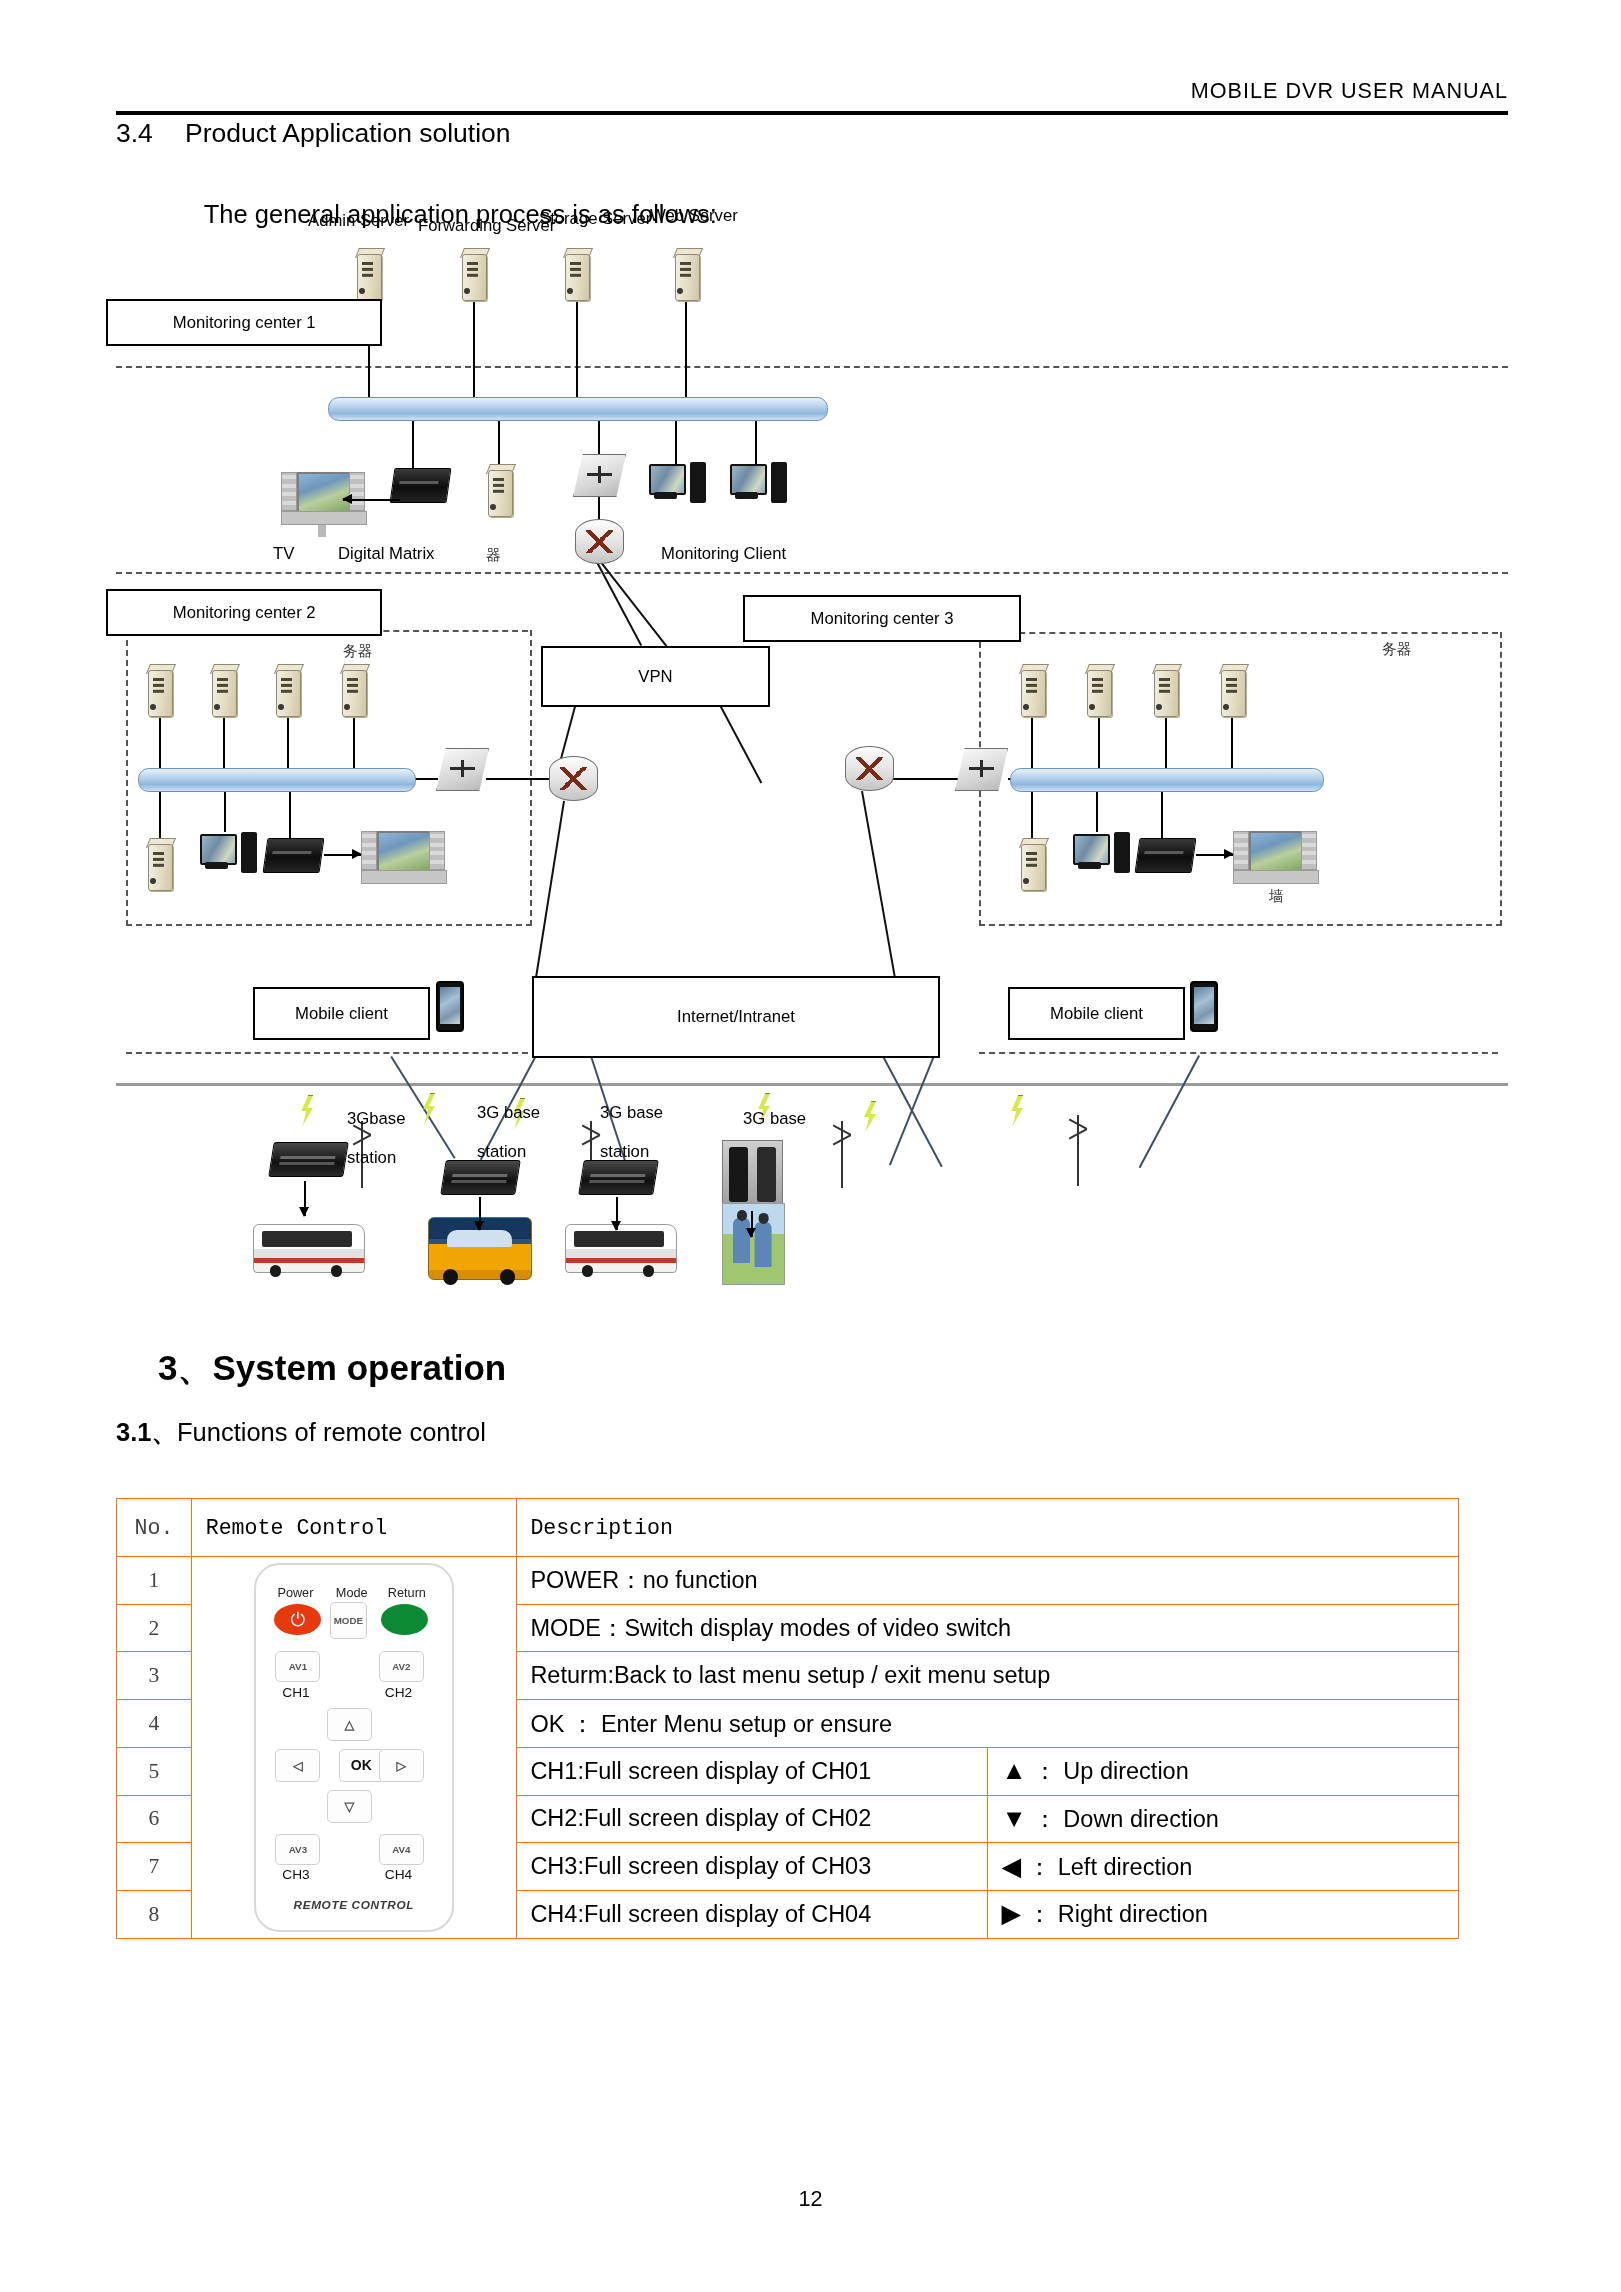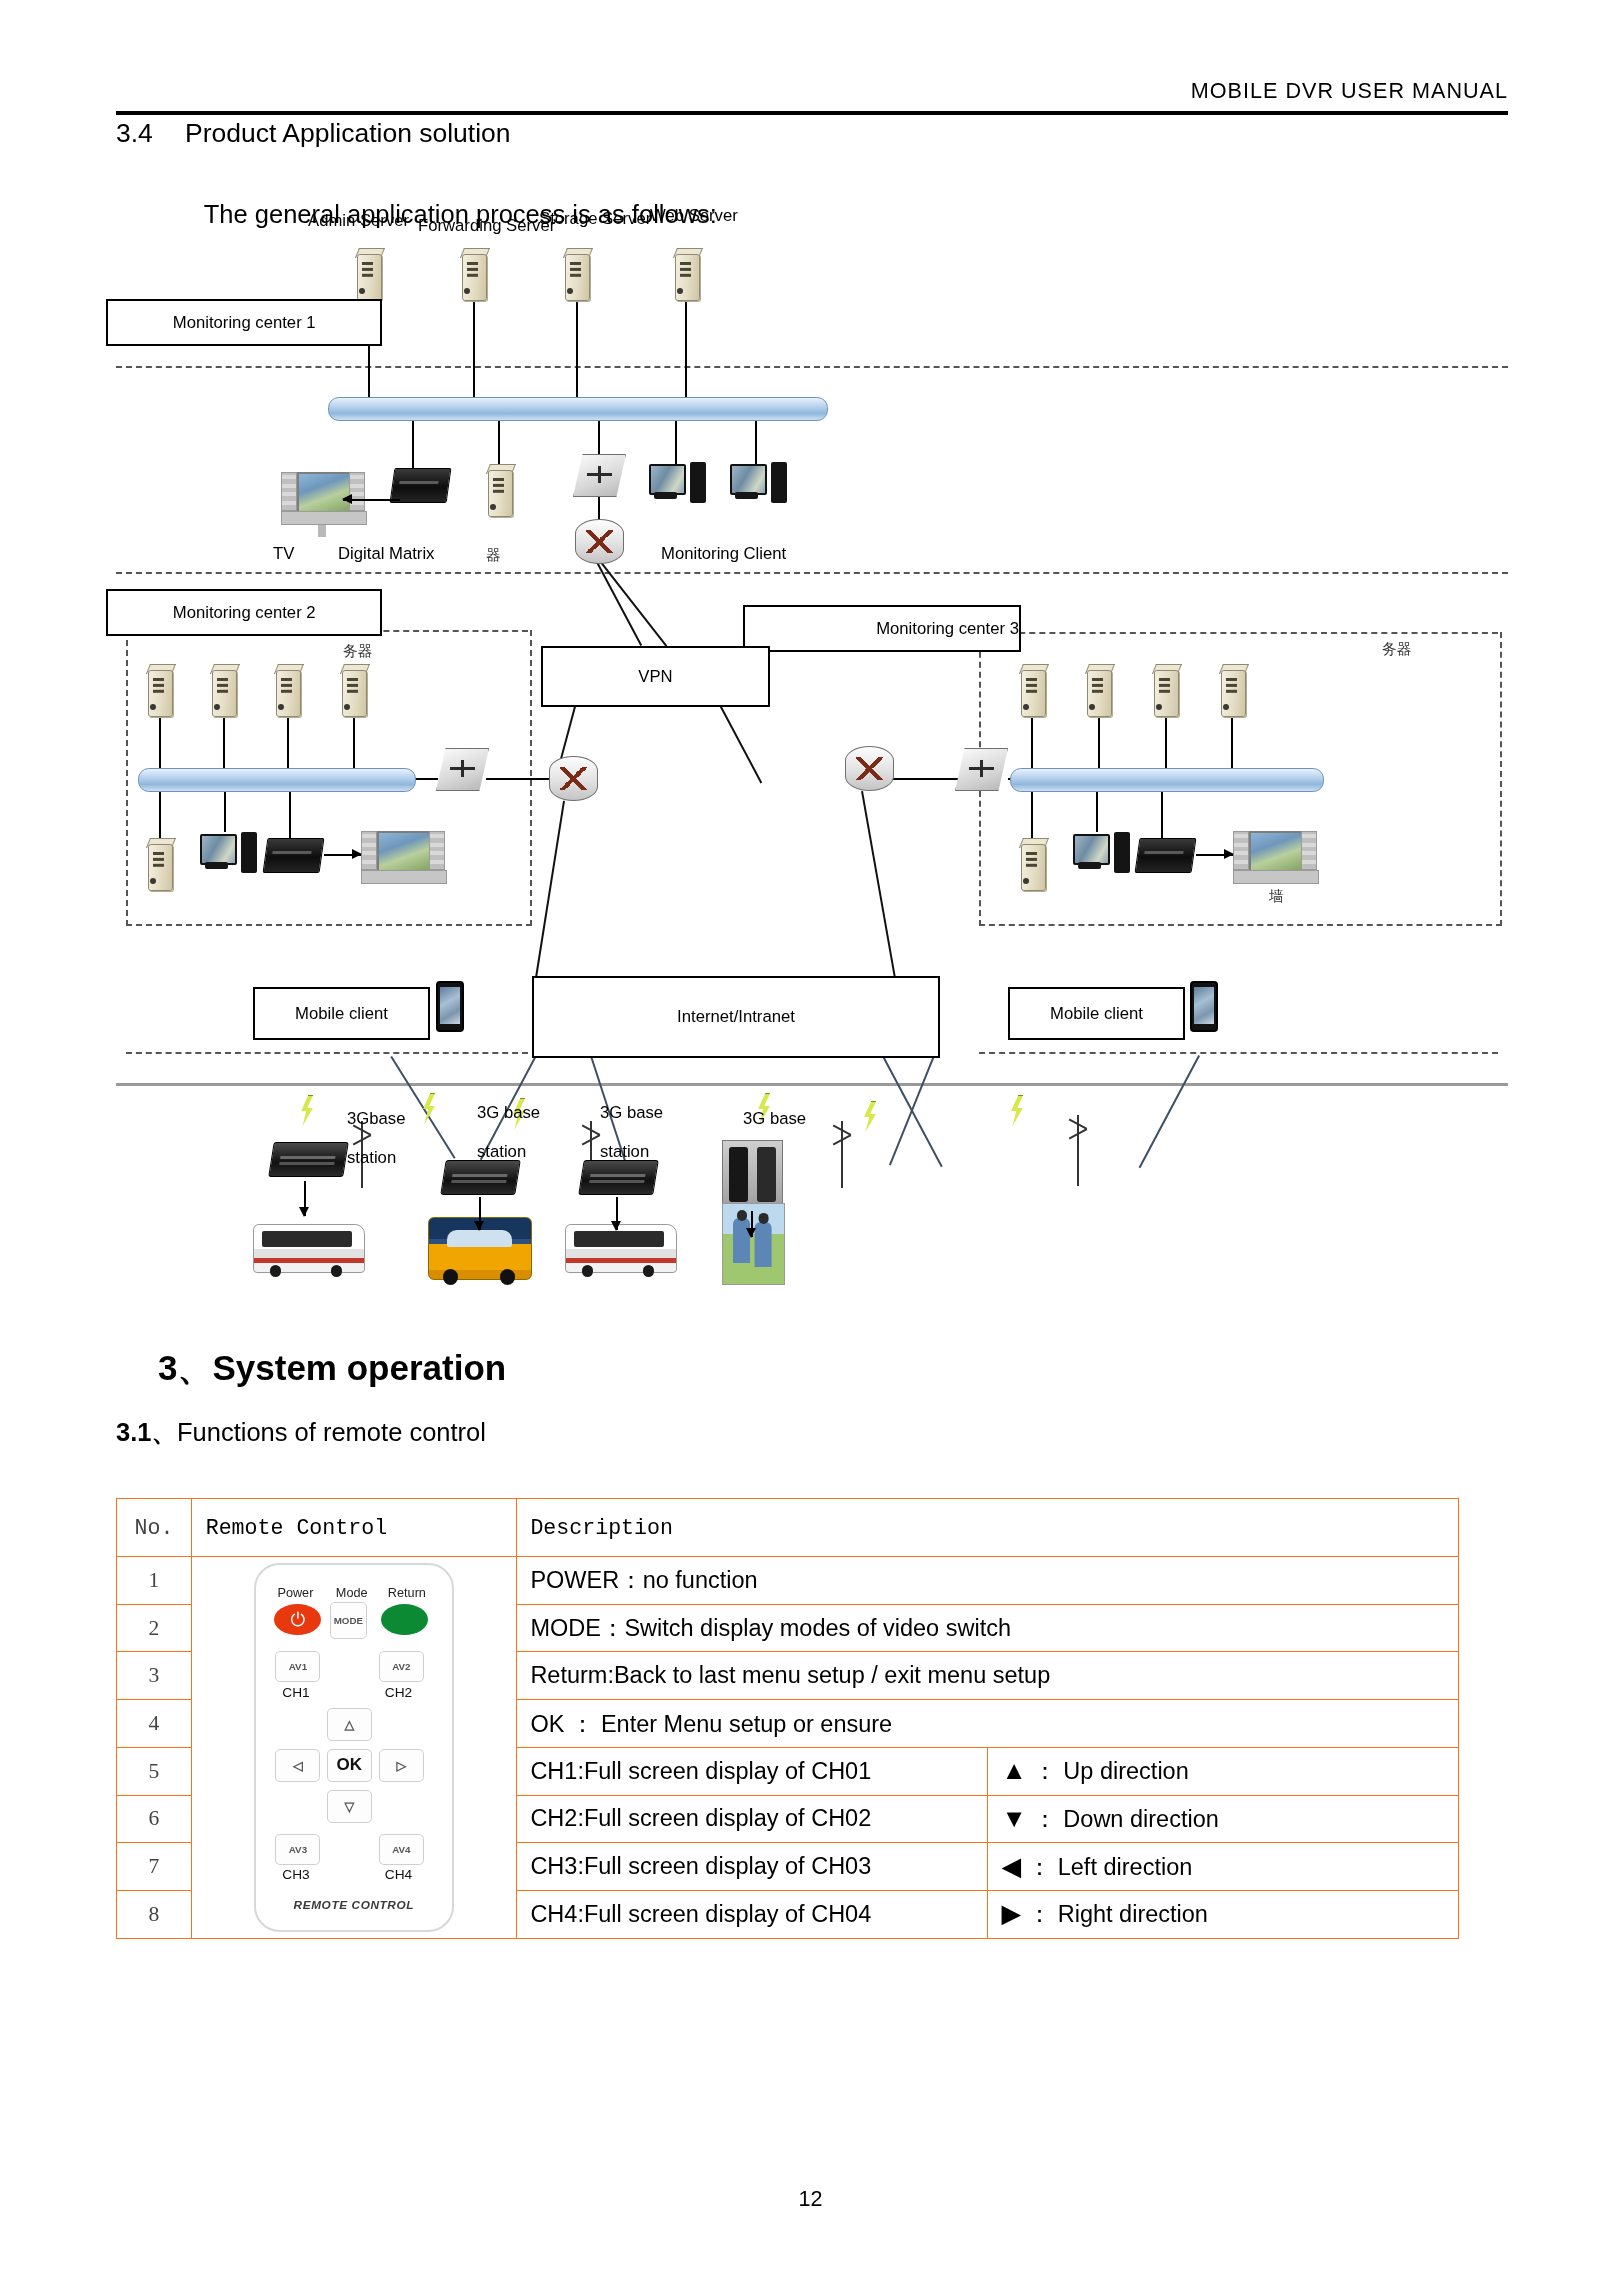--- a/index.html
+++ b/index.html
@@ -325,21 +325,21 @@
     <div class="dg-lbl" style="left:157px;top:284px;">TV</div>
     <div class="dg-lbl" style="left:222px;top:284px;">Digital Matrix</div>
     <div class="dg-lbl cjk" style="left:370px;top:286px;">器</div>
     <div class="dg-lbl" style="left:545px;top:284px;">Monitoring Client</div>
 
     <div class="dashline" style="left:0;top:312px;width:1392px;"></div>
 
     <div class="dg-box" style="left:-9.8px;top:329px;width:272px;height:43px;">
       <span>Monitoring center 2</span>
     </div>
-    <div class="dg-box" style="left:627px;top:345px;width:274px;height:43px;justify-content:flex-end;">
+    <div class="dg-box" style="left:627px;top:335px;width:274px;height:43px;">
       <span>Monitoring center 3</span>
     </div>
 
     <div class="dashzone" style="left:9.8px;top:370px;width:402px;height:294px;border-top:none;"></div>
     <div class="dashline" style="left:9.8px;top:370px;width:402px;"></div>
     <div class="dashzone" style="left:863px;top:372px;width:519px;height:292px;border-top:none;"></div>
     <div class="dashline" style="left:863px;top:372px;width:519px;"></div>
 
     <div class="srv" style="left:29px;top:404px;">
         <i></i>
@@ -561,21 +561,21 @@
           <div class="rbtn" style="left:74px;top:37px;width:35px;height:35px;">MODE</div>
           <div class="rret" style="left:125px;top:39px;"></div>
 
           <div class="rbtn" style="left:19.6px;top:86px;width:43px;height:29px;">AV1</div>
           <div class="chl" style="left:26.5px;top:120px;">CH1</div>
           <div class="rbtn" style="left:123px;top:86px;width:43px;height:29px;">AV2</div>
           <div class="chl" style="left:129px;top:120px;">CH2</div>
 
           <div class="rbtn" style="left:71px;top:143px;width:43px;height:31px;font-size:12.7px;">△</div>
           <div class="rbtn" style="left:19.6px;top:184px;width:43px;height:31px;font-size:12.7px;">◁</div>
-          <div class="rbtn" style="left:71px;top:184px;width:43px;height:31px;font-size:17px;color:#111;">OK</div>
+          <div class="rbtn" style="left:83px;top:184px;width:43px;height:31px;font-size:14px;color:#111;">OK</div>
           <div class="rbtn" style="left:123px;top:184px;width:43px;height:31px;font-size:12.7px;">▷</div>
           <div class="rbtn" style="left:71px;top:225px;width:43px;height:31px;font-size:12.7px;">▽</div>
 
           <div class="rbtn" style="left:19.6px;top:269px;width:43px;height:29px;">AV3</div>
           <div class="chl" style="left:26.5px;top:302px;">CH3</div>
           <div class="rbtn" style="left:123px;top:269px;width:43px;height:29px;">AV4</div>
           <div class="chl" style="left:129px;top:302px;">CH4</div>
 
           <div class="rfoot">REMOTE CONTROL</div>
         </div>

